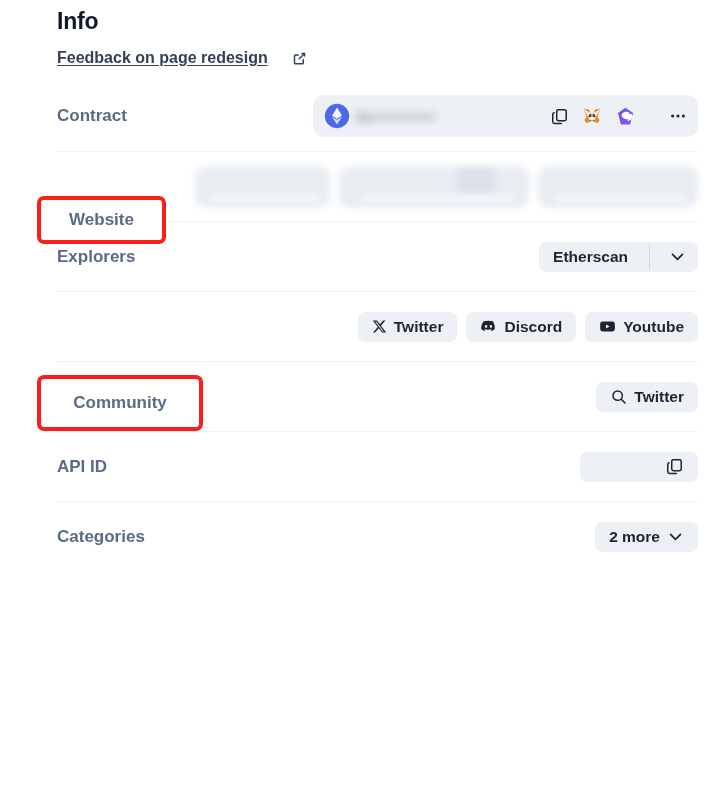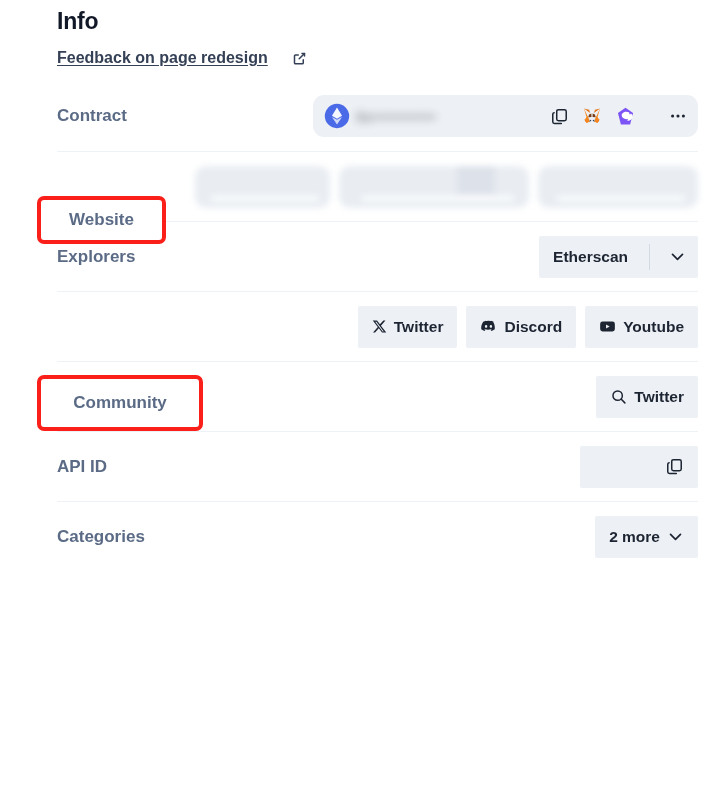--- a/index.html
+++ b/index.html
@@ -78,22 +78,22 @@
     gap: 9px;
     flex: 1 1 auto;
   }
 
   
   .chip {
     display: inline-flex;
     align-items: center;
     gap: 7px;
     background: #edf0f4;
-    border-radius: 2px;
-    height: 42px;
+    border-radius: 7px;
+    height: 30px;
     padding: 0 14px;
     font-size: 15.5px;
     font-weight: bold;
     color: #1d2533;
     white-space: nowrap;
     cursor: pointer;
     border: none;
   }
   .chip.split {
     padding: 0;

